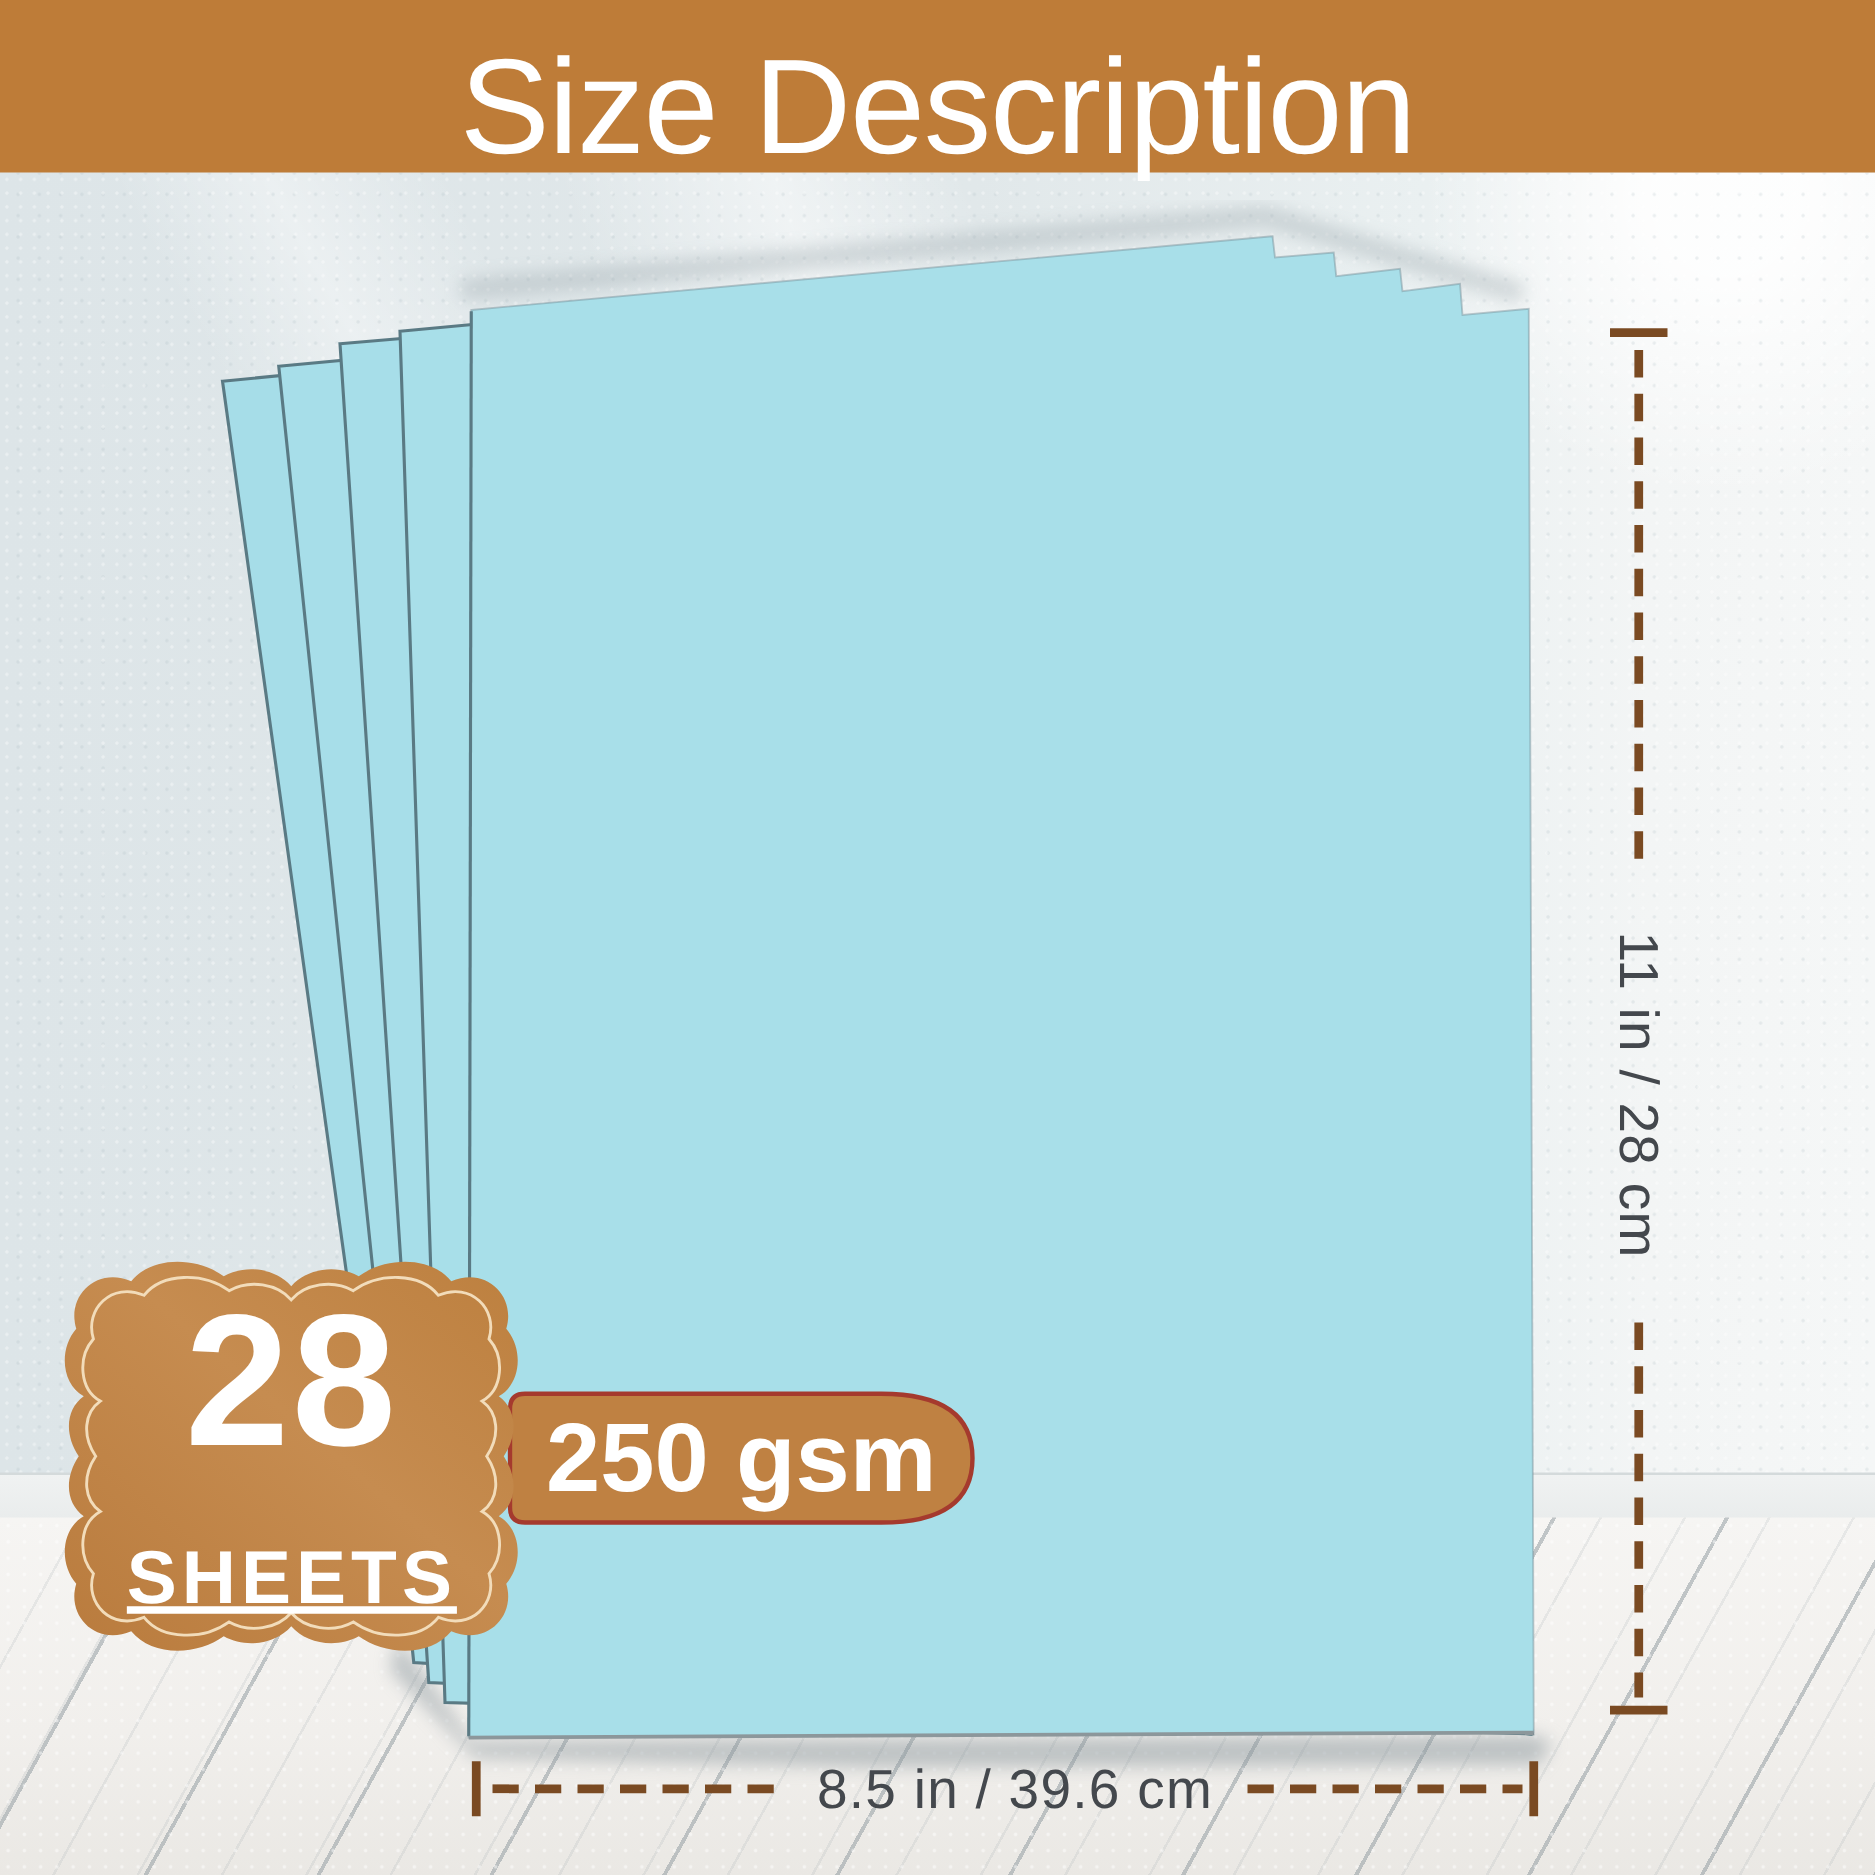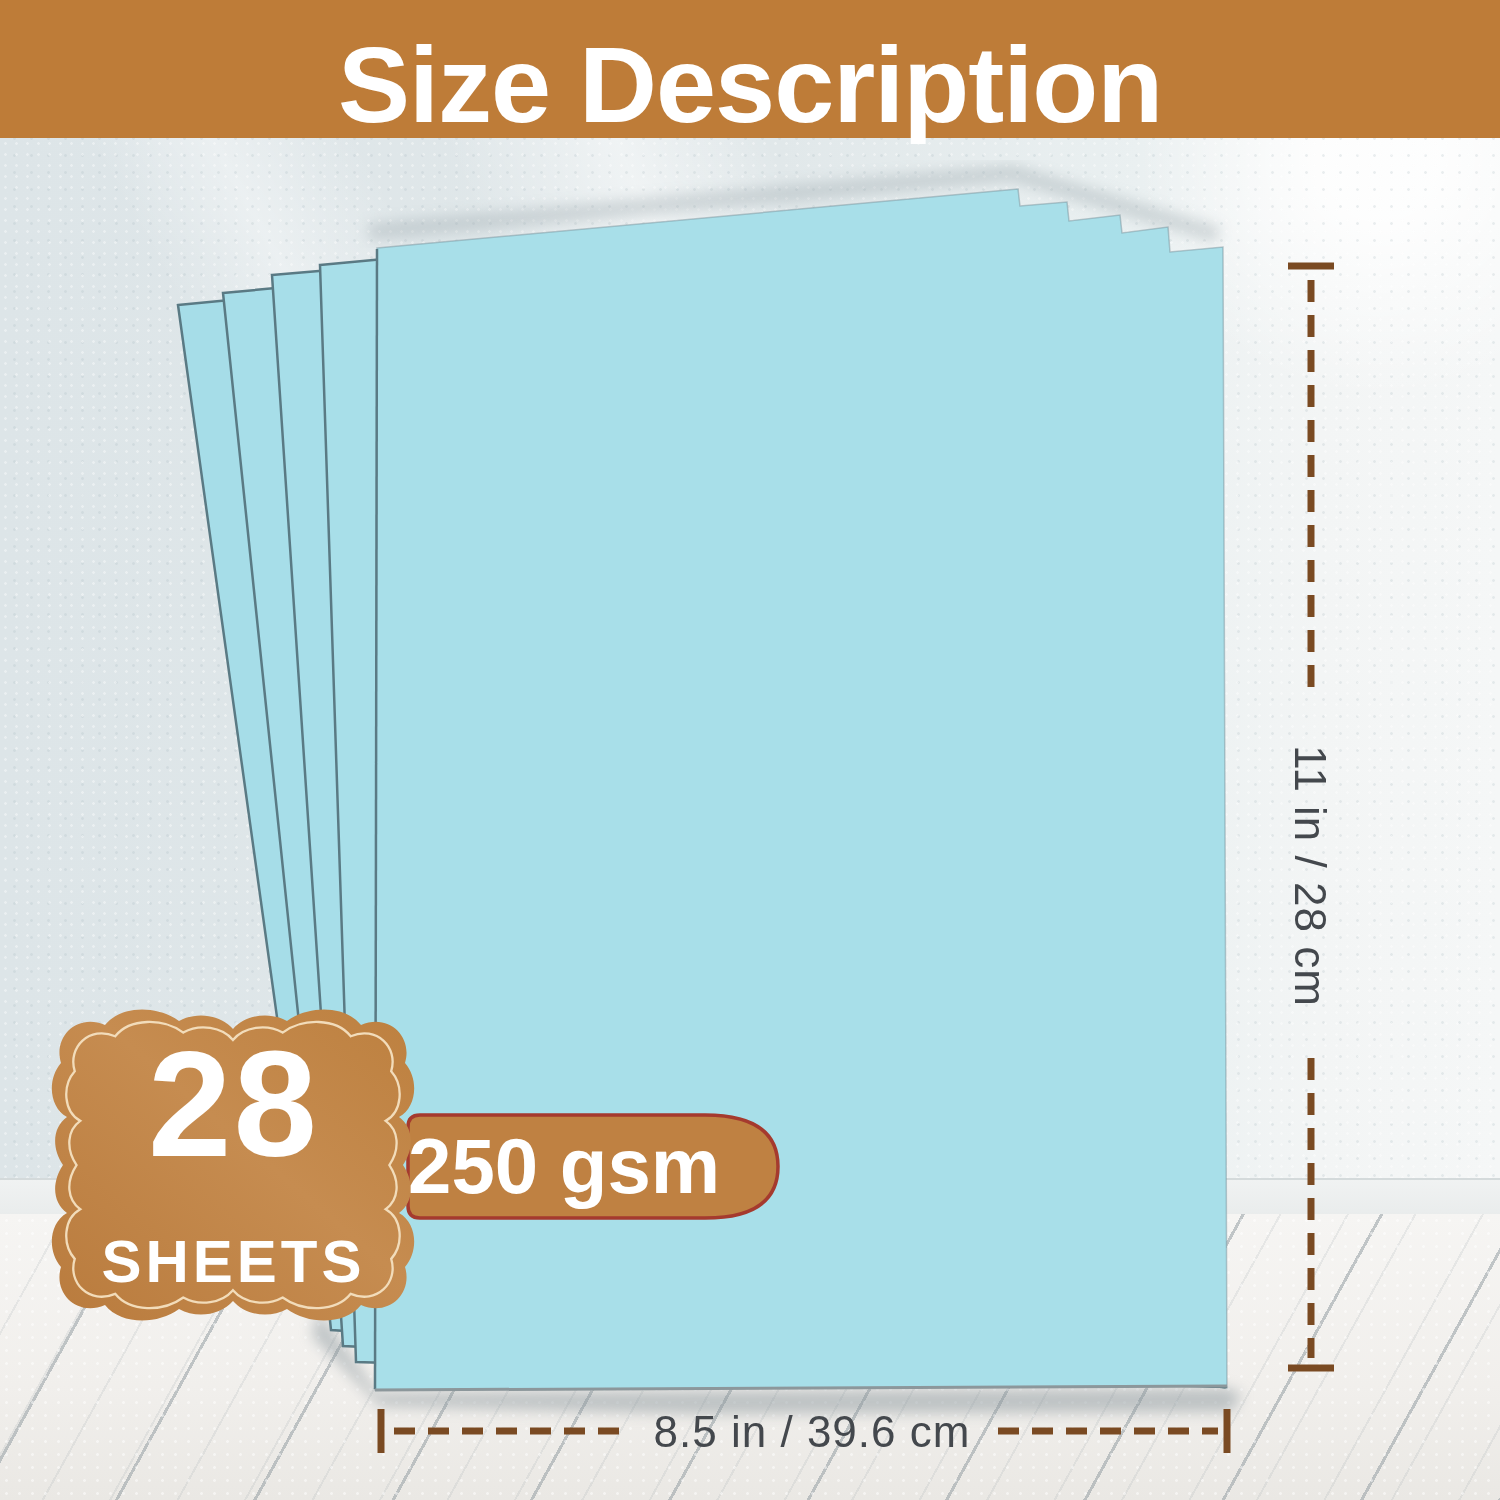--- a/index.html
+++ b/index.html
@@ -33,43 +33,43 @@
       repeating-linear-gradient(119deg, rgba(160,170,175,0) 0 57px, rgba(160,170,175,.18) 57px 59px),
       linear-gradient(#f6f5f3 0%,#f1efec 60%,#eae8e4 100%);
     background-size:13px 13px,100% 100%,100% 100%,100% 100%;
   }
   
   .banner{
     position:absolute;left:0;top:0;width:1500px;height:138px;
     background:#be7c38;display:flex;align-items:center;justify-content:center;z-index:6;
   }
   .banner .title{
-    color:#fff;font-size:108px;font-weight:700;letter-spacing:-1px;line-height:1;
+    color:#fff;font-size:108px;font-weight:400;letter-spacing:-1px;line-height:1;
     transform:translateY(-2px);
     margin-top:36px;
   }
   
   svg.scene{position:absolute;left:0;top:0;z-index:2;}
   
   .dim-label{
     position:absolute;color:#44484d;font-size:44px;font-weight:400;letter-spacing:1px;
     white-space:nowrap;z-index:4;
   }
   .dim-label.h{left:812px;top:1432px;transform:translate(-50%,-50%);}
   .dim-label.v{left:1310px;top:876px;transform:translate(-50%,-50%) rotate(90deg);}
   .count-badge-text{
     position:absolute;left:45px;top:1003px;width:377px;height:324px;z-index:5;
     display:flex;flex-direction:column;align-items:center;justify-content:center;
     color:#fff;text-align:center;pointer-events:none;gap:44px;
   }
   .count-badge-text .num{font-size:150px;font-weight:700;line-height:.94;letter-spacing:2px;}
-  .count-badge-text .unit{font-size:60px;font-weight:700;letter-spacing:4px;margin-top:8px;}
+  .count-badge-text .unit{font-size:60px;font-weight:700;letter-spacing:4px;margin-top:8px;text-decoration:underline;}
   .weight-text{
     position:absolute;left:408px;top:1115px;width:370px;height:103px;z-index:5;
-    display:flex;align-items:center;
+    display:flex;align-items:center;justify-content:center;
     color:#fff;font-size:78px;font-weight:700;letter-spacing:0;
   }
 </style>
 </head>
 <body>
 
 <div id="canvas">
 
   <div class="wall"></div>
   <div class="baseboard"></div>

